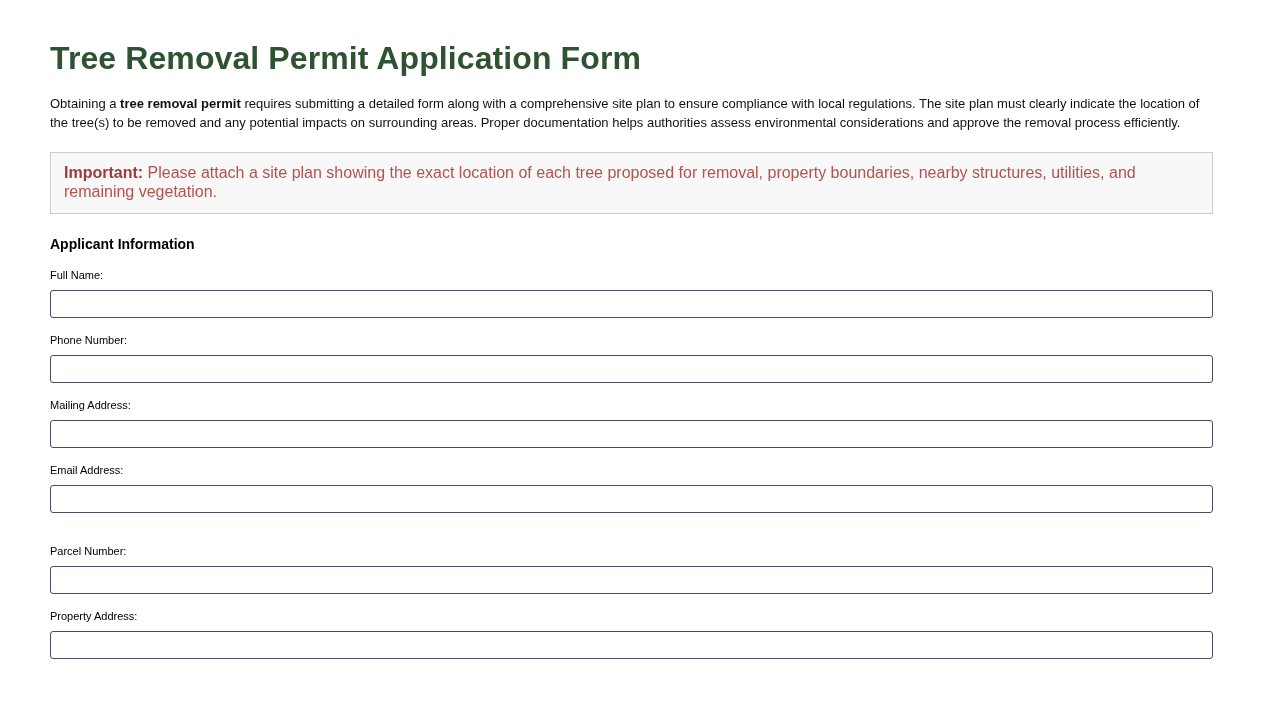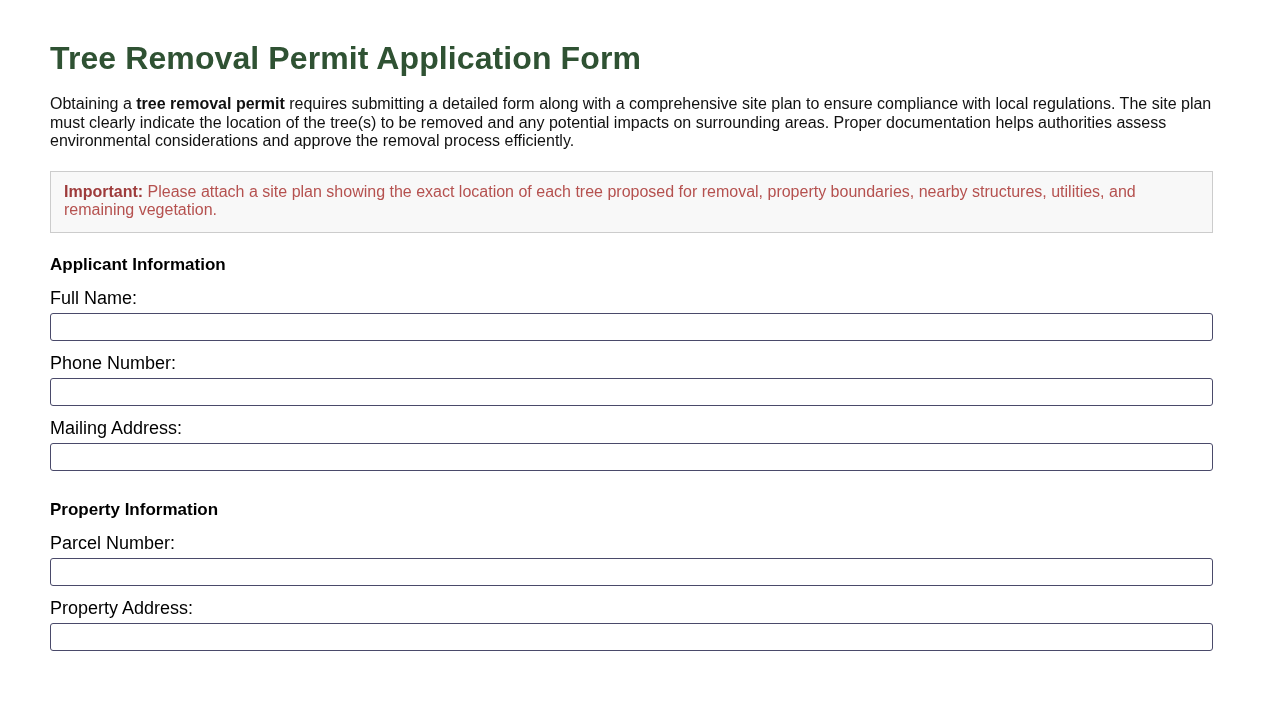--- a/index.html
+++ b/index.html
@@ -19,21 +19,21 @@
     box-sizing: border-box;
   }
   h1.form-title {
     color: #2f5233;
     font-size: 32px;
     font-weight: bold;
     margin: 0 0 18px 0;
     letter-spacing: 0.1px;
   }
   p.intro {
-    font-size: 16px;
+    font-size: 13px;
     line-height: 18.5px;
     margin: 0 0 20px 0;
     color: #111;
     max-width: 1163px;
   }
   p.intro b { font-weight: bold; }
   .notice {
     border: 1px solid #cccccc;
     background: #f8f8f8;
     padding: 11px 13px 12px 13px;
@@ -44,29 +44,29 @@
   .notice-text {
     font-size: 16px;
     line-height: 18.5px;
     color: #b5514f;
   }
   .notice-text .lead {
     font-weight: bold;
     color: #9e3b3b;
   }
   h2.section-title {
-    font-size: 17px;
+    font-size: 14px;
     font-weight: bold;
     margin: 0 0 14px 0;
     color: #000;
   }
   .field { margin-bottom: 13px; }
   .field label {
     display: block;
-    font-size: 18px;
+    font-size: 11px;
     line-height: 18px;
     margin-bottom: 6px;
     color: #000;
   }
   .field input[type="text"] {
     display: block;
     width: 1163px;
     height: 28px;
     box-sizing: border-box;
     border: 1px solid #4a4a6a;
@@ -103,24 +103,27 @@
   <div class="field">
     <label>Phone Number:</label>
     <input type="text" value="" placeholder="" style="">
   </div>
 
   <div class="field">
     <label>Mailing Address:</label>
     <input type="text" value="" placeholder="" style="">
   </div>
 
+  <div class="field">
+    <label>Email Address:</label>
+    <input type="text" value="" placeholder="" style="">
+  </div>
 
   <div class="section-gap"></div>
 
-  <h2 class="section-title">Property Information</h2>
 
   <div class="field">
     <label>Parcel Number:</label>
     <input type="text" value="" placeholder="" style="">
   </div>
 
   <div class="field">
     <label>Property Address:</label>
     <input type="text" value="" placeholder="" style="">
   </div>

